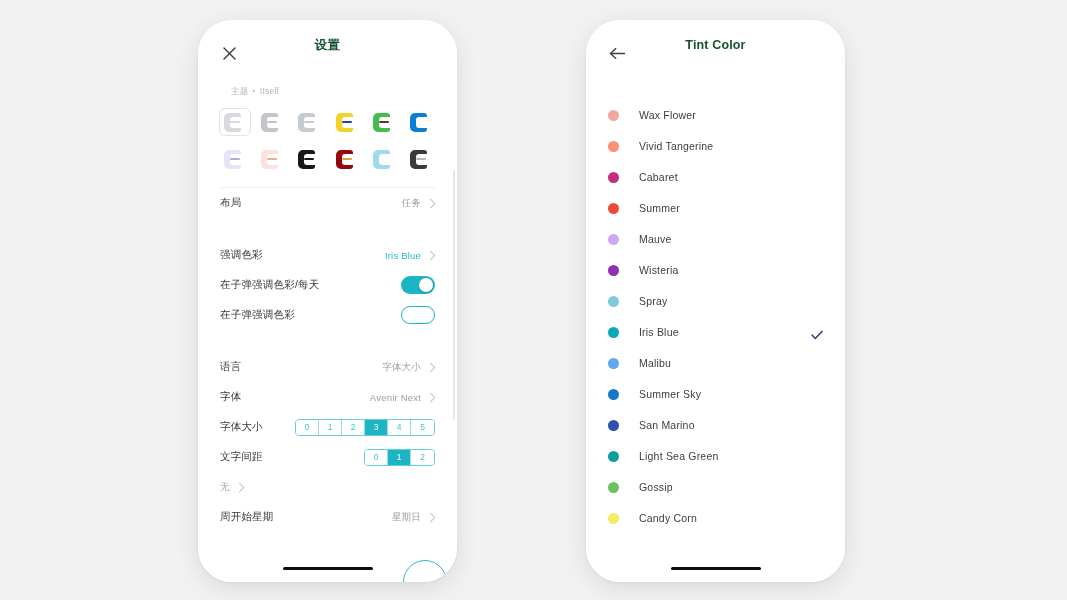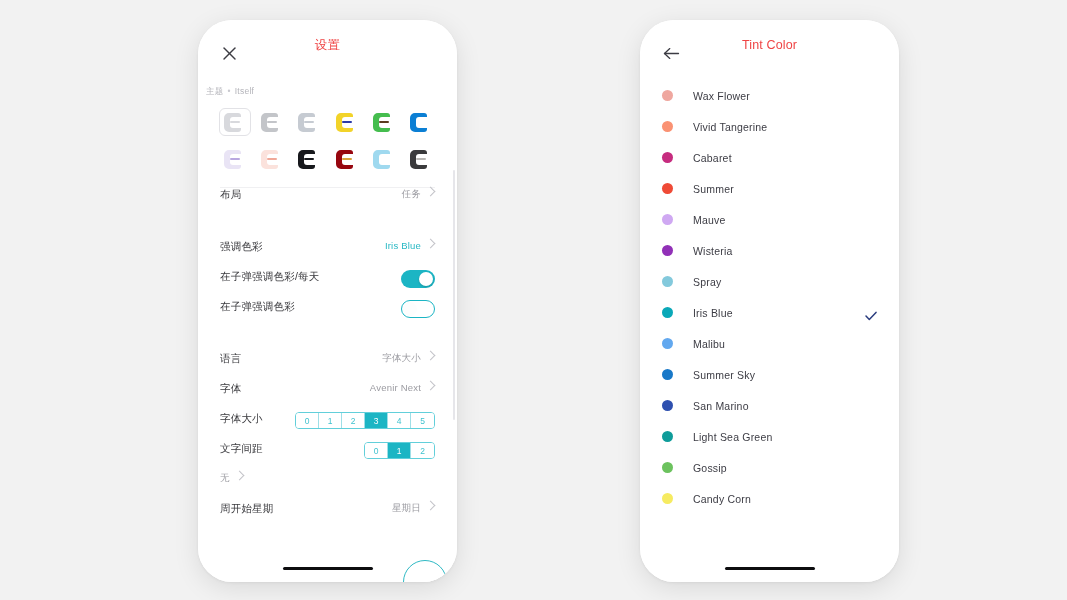--- a/index.html
+++ b/index.html
@@ -17,21 +17,21 @@
 
   
   .phone {
     position: absolute;
     background: #ffffff;
     border-radius: 34px;
     overflow: hidden;
     box-shadow: 0 6px 26px rgba(0,0,0,0.10), 0 1px 3px rgba(0,0,0,0.06);
   }
   #phone-left  { left: 198px; top: 20px;  width: 259px; height: 562px; }
-  #phone-right { left: 640px; top: 20px;  width: 259px; height: 562px; }
+  #phone-right { left: 586px; top: 20px;  width: 259px; height: 562px; }
 
   .screen { position: relative; width: 100%; height: 100%; background: #fff; }
 
   
   .navbar {
     position: relative;
     height: 52px;
     display: flex;
     align-items: center;
     padding: 14px 20px 0 20px;
@@ -43,29 +43,29 @@
     flex: 0 0 auto;
     cursor: pointer;
   }
   .nav-title {
     position: absolute;
     left: 0; right: 0; top: 14px;
     height: 22px;
     line-height: 22px;
     text-align: center;
     font-size: 12.5px;
-    font-weight: 400;
-    color: #ef4444;
+    font-weight: 700;
+    color: #14532d;
     letter-spacing: 0.15px;
     pointer-events: none;
   }
 
   
   .theme-label {
-    padding: 14px 22px 0 8px;
+    padding: 14px 22px 0 33px;
     font-size: 8.5px;
     color: #b4b4ba;
     letter-spacing: 0.25px;
   }
   .theme-label .dot-sep { margin: 0 4px; color: #c9c9cf; }
   .theme-grid {
     padding: 10px 18px 0 18px;
     display: grid;
     grid-template-columns: repeat(6, 1fr);
     row-gap: 9px;
@@ -103,20 +103,21 @@
   }
 
   
   .divider {
     height: 1px;
     background: #f0f0f2;
     margin: 0 22px;
   }
   .row {
     display: flex;
+    align-items: center;
     padding: 0 22px;
     height: 30px;
     cursor: pointer;
   }
   .row-title {
     flex: 1 1 auto;
     font-size: 10.5px;
     color: #3a3a3e;
     letter-spacing: 0.2px;
   }
@@ -175,21 +176,21 @@
     cursor: pointer;
     background: #fff;
   }
   .seg-item:last-child { border-right: none; }
   .seg-item.active { background: #1cb5c4; color: #ffffff; }
 
   
   .tint-list { padding-top: 18px; }
   .tint-row {
     display: flex;
-    align-items: flex-start;
+    align-items: flex-end;
     height: 31px;
     padding: 0 22px;
     cursor: pointer;
   }
   .tint-dot {
     width: 11px; height: 11px;
     border-radius: 50%;
     flex: 0 0 auto;
   }
   .tint-name {

